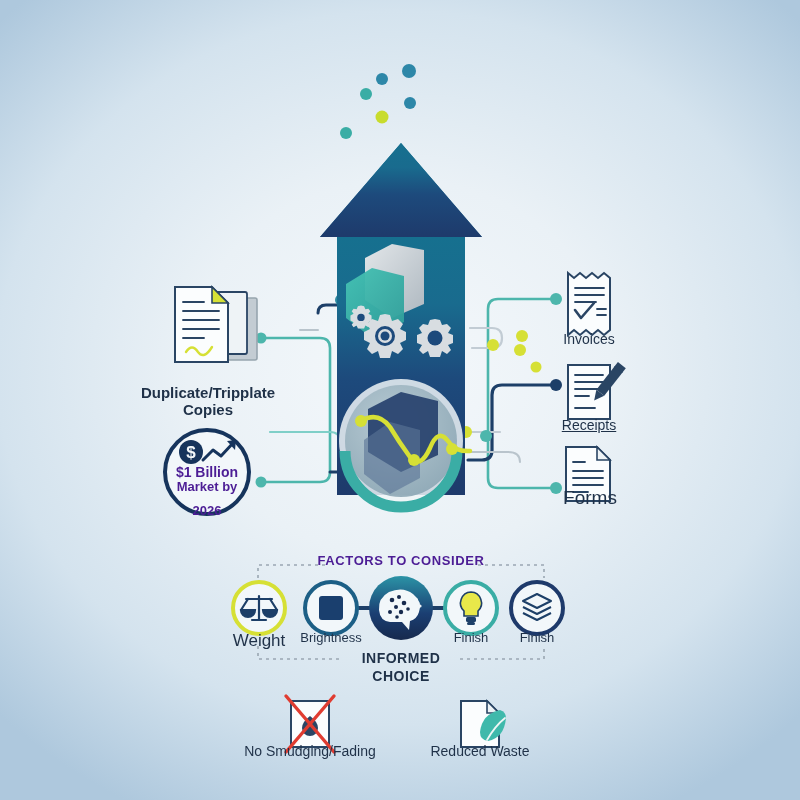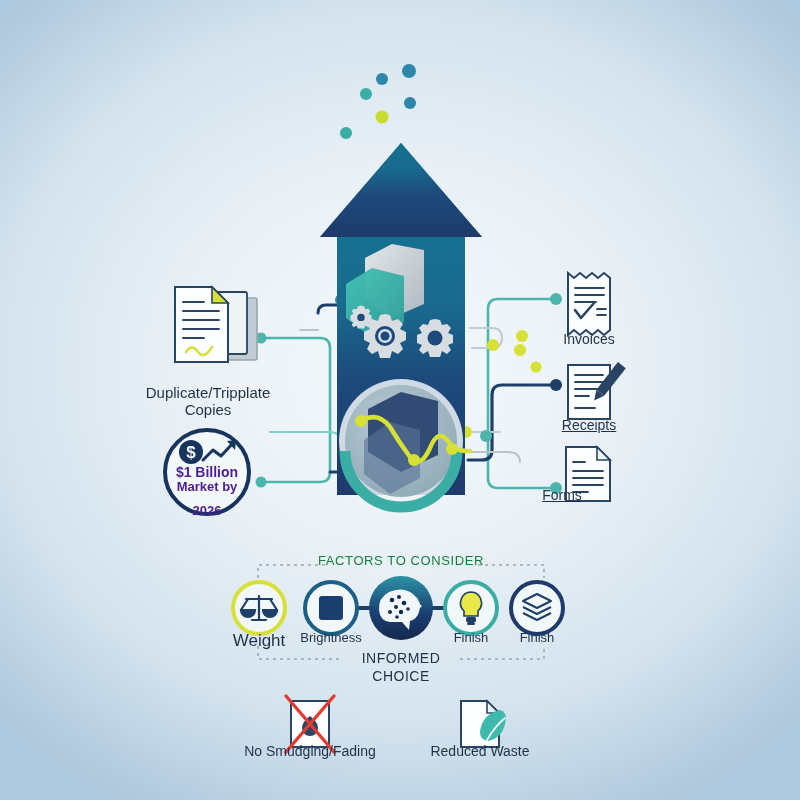--- a/index.html
+++ b/index.html
@@ -7,21 +7,21 @@
     width:800px;height:800px;overflow:hidden;
     font-family:"Liberation Sans","DejaVu Sans",sans-serif;
     background:#dbe7f0;
   }
   #stage{position:relative;width:800px;height:800px;}
   #bg{position:absolute;inset:0;
       background:radial-gradient(ellipse 70% 62% at 50% 46%, #f4f8fb 0%, #eaf1f6 38%, #d4e3ee 72%, #aec8dd 100%);}
   .layer{position:absolute;inset:0;}
   svg{display:block;}
   .lbl{position:absolute;text-align:center;color:#1f3148;line-height:1.15;}
-  .lbl.bold{font-weight:normal;}
+  .lbl.bold{font-weight:bold;}
   .nodrag{user-select:none;}
 </style>
 </head>
 <body>
 
 <div id="stage">
   <div id="bg"></div>
 
   <div class="layer">
   <svg width="800" height="800" viewBox="0 0 800 800">
@@ -307,23 +307,23 @@
     </div>
 
     <div class="lbl nodrag" style="left:157px;top:464px;width:100px;font-size:14px;font-weight:bold;color:#4c1d95;">
       <div>$1 Billion</div>
       <div style="font-size:13px;">Market by</div>
       <div style="font-size:13px;margin-top:9px;">2026</div>
     </div>
 
     <div class="lbl nodrag" style="left:539px;top:331px;width:100px;font-size:14px;">Invoices</div>
     <div class="lbl nodrag" style="left:539px;top:417px;width:100px;font-size:14px;text-decoration:underline;">Receipts</div>
-    <div class="lbl nodrag" style="left:512px;top:487px;width:100px;font-size:14px;text-decoration:underline;">Forms</div>
-
-    <div class="lbl bold nodrag" style="left:301px;top:554px;width:200px;font-size:13px;letter-spacing:.6px;color:#15803d;">FACTORS TO CONSIDER</div>
+    <div class="lbl nodrag" style="left:540px;top:487px;width:100px;font-size:19px;">Forms</div>
+
+    <div class="lbl bold nodrag" style="left:301px;top:554px;width:200px;font-size:13px;letter-spacing:.6px;color:#4c1d95;">FACTORS TO CONSIDER</div>
 
     <div class="lbl nodrag" style="left:219px;top:631px;width:80px;font-size:17px;">Weight</div>
     <div class="lbl nodrag" style="left:291px;top:631px;width:80px;font-size:13px;">Brightness</div>
     <div class="lbl nodrag" style="left:431px;top:631px;width:80px;font-size:13px;">Finish</div>
     <div class="lbl nodrag" style="left:497px;top:631px;width:80px;font-size:13px;">Finish</div>
 
     <div class="lbl bold nodrag" style="left:341px;top:650px;width:120px;font-size:14px;letter-spacing:.5px;line-height:1.25;">
       <div>INFORMED</div>
       <div>CHOICE</div>
     </div>

